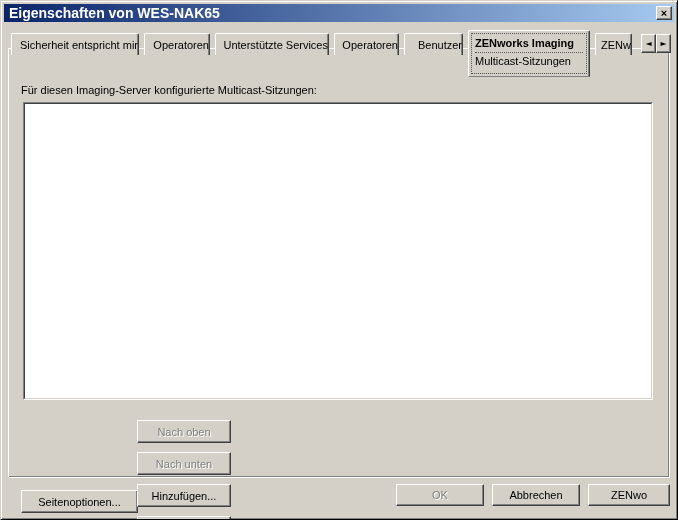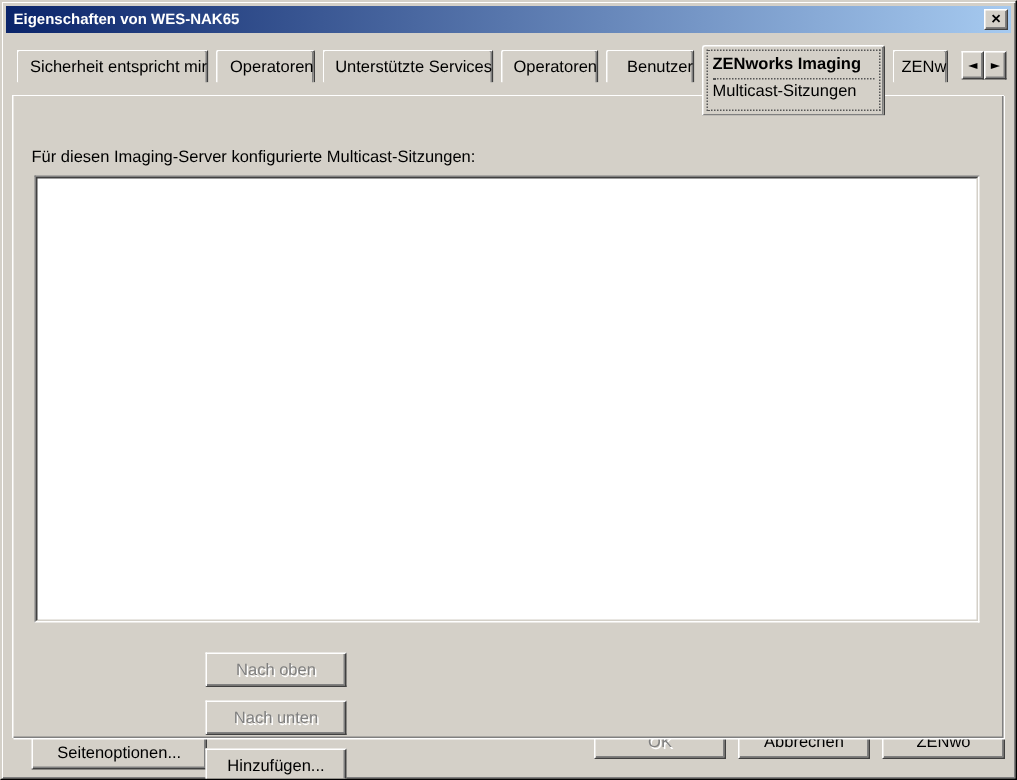--- a/index.html
+++ b/index.html
@@ -11,21 +11,21 @@
     box-shadow:inset 1px 1px 0 #ffffff, inset -1px -1px 0 #808080;
     font-family:"Liberation Sans",sans-serif;font-size:11px;color:#000;
     overflow:hidden;
   }
   
   .titlebar{
     position:absolute;left:3px;top:3px;right:3px;height:18px;
     background:linear-gradient(to right,#0a246a,#a6caf0);
     display:flex;align-items:center;padding-left:5px;
   }
-  .titlebar .title{color:#ffffff;font-weight:bold;font-size:10px;white-space:nowrap;}
+  .titlebar .title{color:#ffffff;font-weight:bold;font-size:14px;white-space:nowrap;}
   .btn3d{
     background:#d4d0c8;border:1px solid;border-color:#ffffff #404040 #404040 #ffffff;
     box-shadow:inset -1px -1px 0 #808080;
     font-family:"Liberation Sans",sans-serif;font-size:11px;color:#000;
     display:flex;align-items:center;justify-content:center;padding:0;
   }
   .closebtn{position:absolute;right:2px;top:2px;width:16px;height:14px;font-size:11px;font-weight:bold;line-height:1;}
   
   .tabstrip{position:absolute;left:10px;top:29px;height:48px;display:flex;align-items:flex-start;z-index:3;}
   .tab{
@@ -52,21 +52,21 @@
     position:absolute;left:2px;top:2px;right:2px;bottom:2px;
     border:1px dotted #555;
   }
   .tabline1{font-weight:bold;margin:3px 3px 2px 3px;border-bottom:1px dotted #555;padding-bottom:3px;white-space:nowrap;}
   .tabline2{margin:2px 3px 0 3px;white-space:nowrap;}
   .scrollbtns{position:absolute;left:640px;top:33px;display:flex;z-index:3;}
   .scrollbtn{width:15px;height:19px;}
   .arrowglyph{font-family:"DejaVu Sans","Liberation Sans",sans-serif;font-size:8px;line-height:1;}
   
   .panel{
-    position:absolute;left:7px;top:62px;width:661px;height:429px;
+    position:absolute;left:7px;top:47px;width:661px;height:429px;
     background:#d4d0c8;z-index:1;
     box-shadow:inset 1px 1px 0 #ffffff, inset -1px -1px 0 #808080, 1px 1px 0 #ffffff;
   }
   .listlabel{position:absolute;left:13px;top:36px;white-space:nowrap;}
   .listbox-outer{
     position:absolute;left:15px;top:54px;width:630px;height:298px;
     border:1px solid;border-color:#808080 #ffffff #ffffff #808080;
   }
   .listbox-inner{
     width:100%;height:100%;

